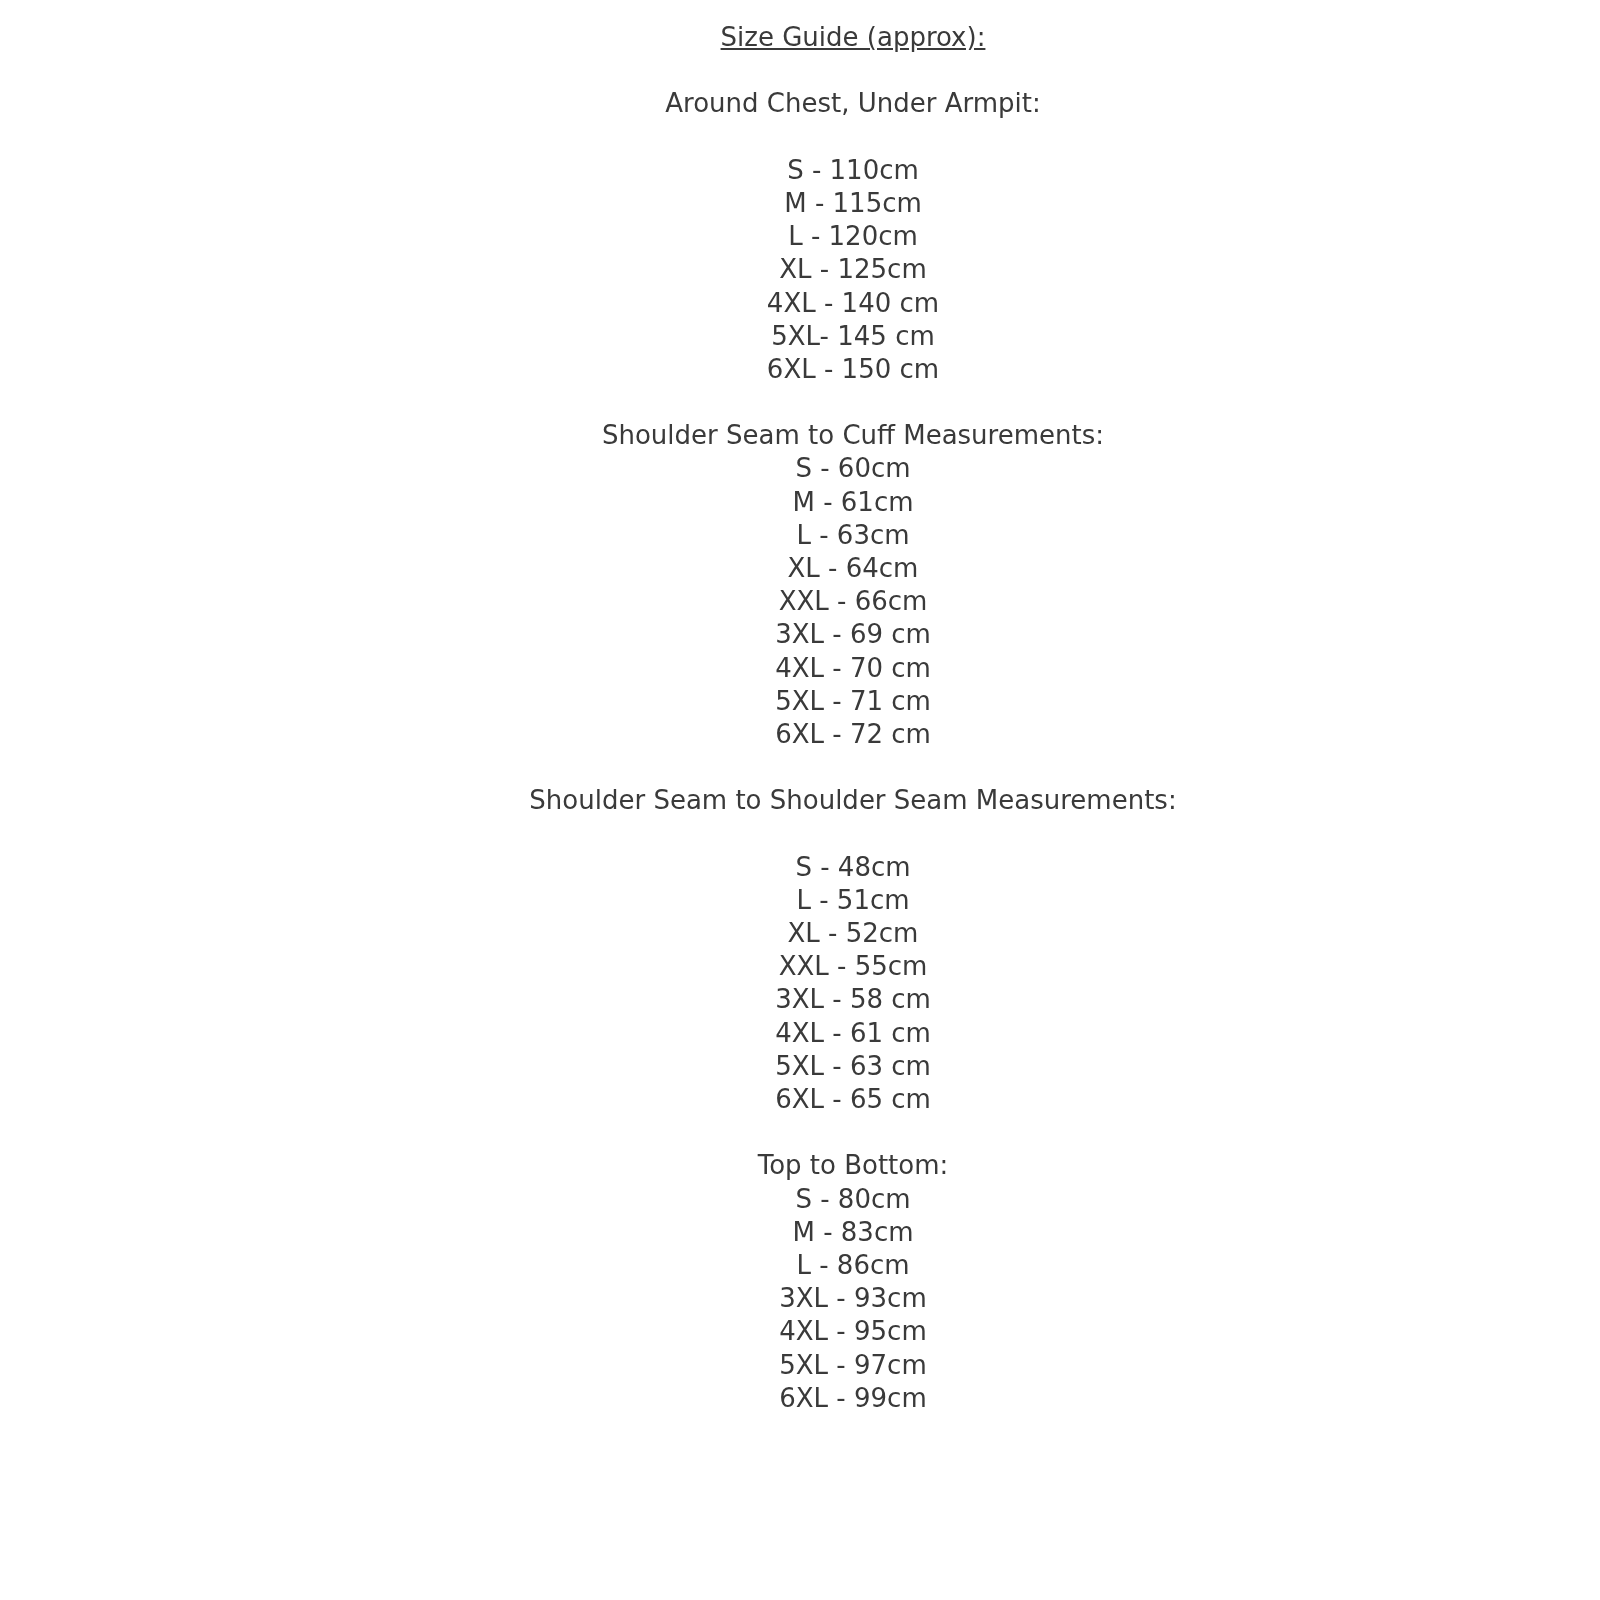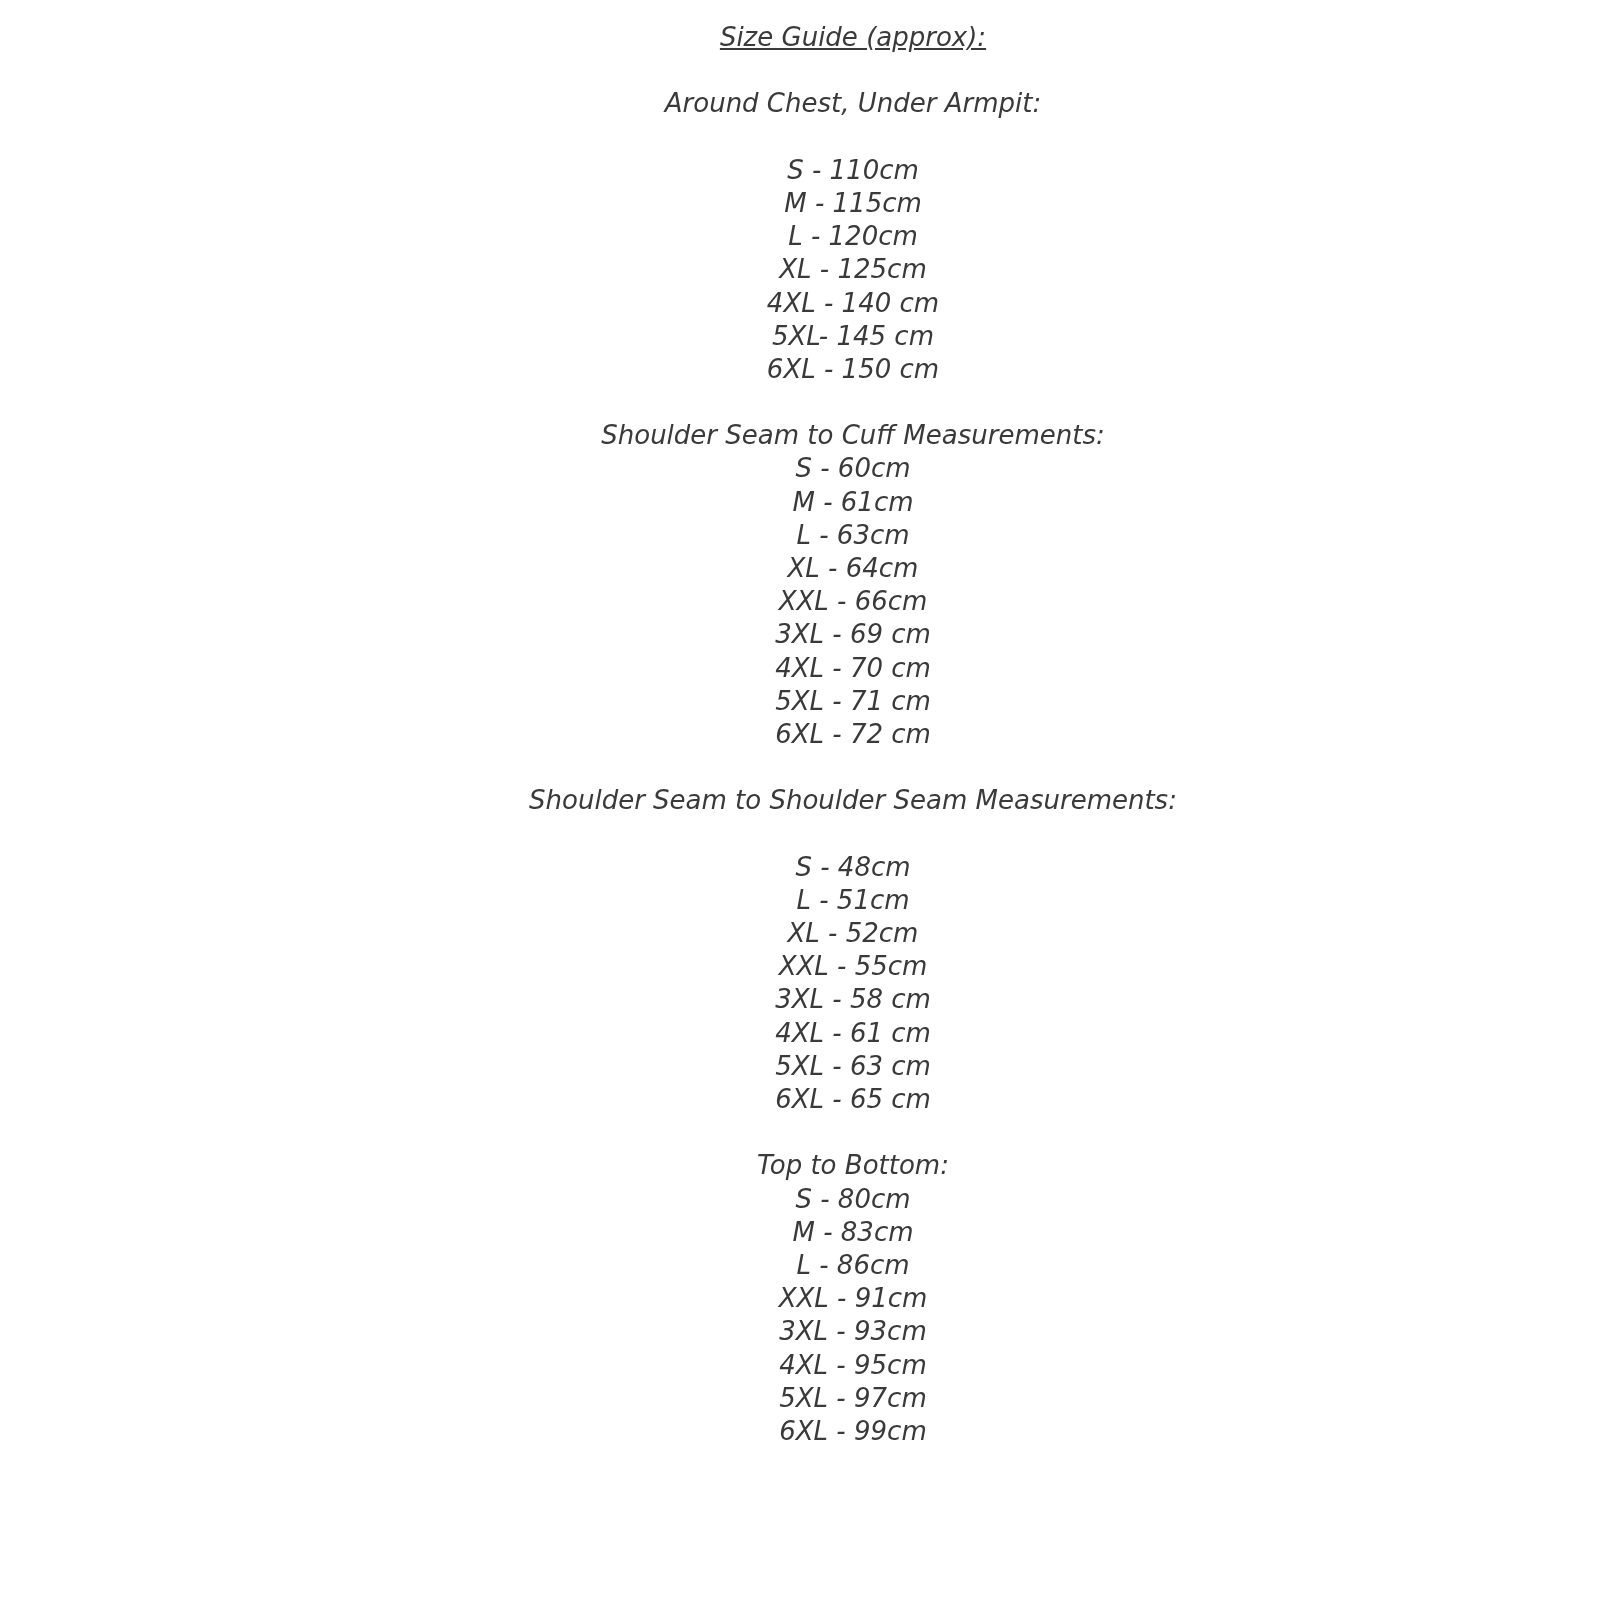--- a/index.html
+++ b/index.html
@@ -19,21 +19,20 @@
     box-sizing: border-box;
     width: 1600px;
     padding-top: 21px;
     padding-left: 106px; 
     text-align: center;
   }
   .ln {
     height: 33.2px;
     line-height: 33.2px;
     white-space: pre;
-    font-style: italic;
   }
   .ln.title {
     text-decoration: underline;
   }
 </style>
 </head>
 <body>
 
 <div class="doc">
   <div class="ln title">Size Guide (approx):</div>
@@ -68,19 +67,18 @@
       <div class="ln item">XXL - 55cm</div>
       <div class="ln item">3XL - 58 cm</div>
       <div class="ln item">4XL - 61 cm</div>
       <div class="ln item">5XL - 63 cm</div>
       <div class="ln item">6XL - 65 cm</div>
       <div class="ln"></div>
       <div class="ln heading">Top to Bottom:</div>
       <div class="ln item">S - 80cm</div>
       <div class="ln item">M - 83cm</div>
       <div class="ln item">L - 86cm</div>
-      <div class="ln item">XXL - 91cm</div>
       <div class="ln item">3XL - 93cm</div>
       <div class="ln item">4XL - 95cm</div>
       <div class="ln item">5XL - 97cm</div>
       <div class="ln item">6XL - 99cm</div>
     </div>
 </div>
 
 </body></html>

